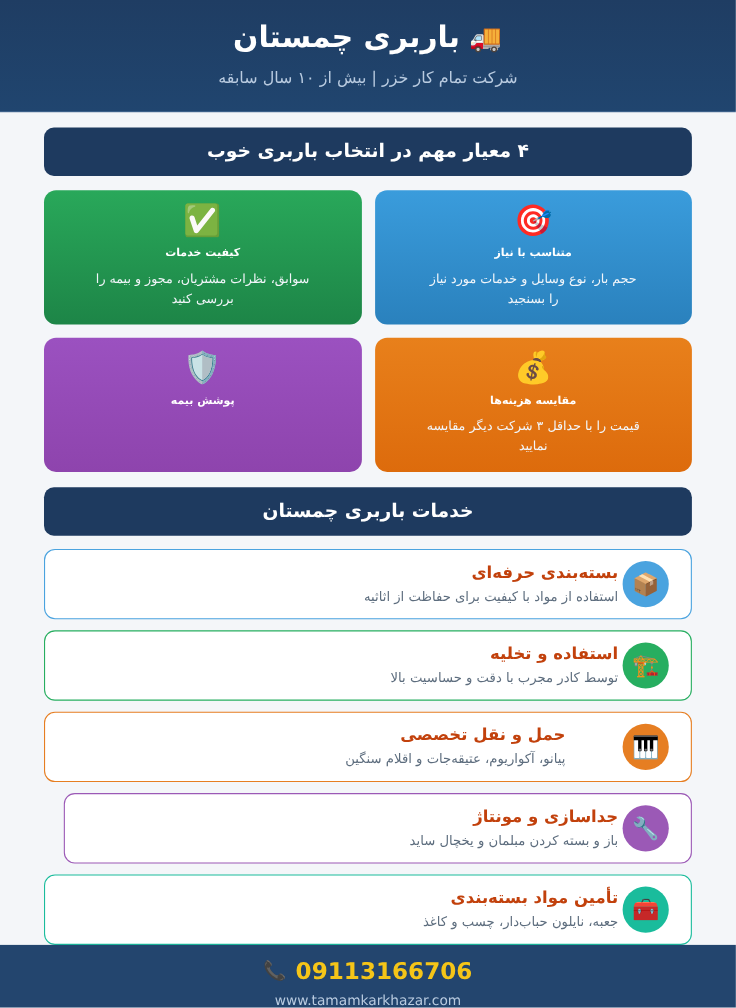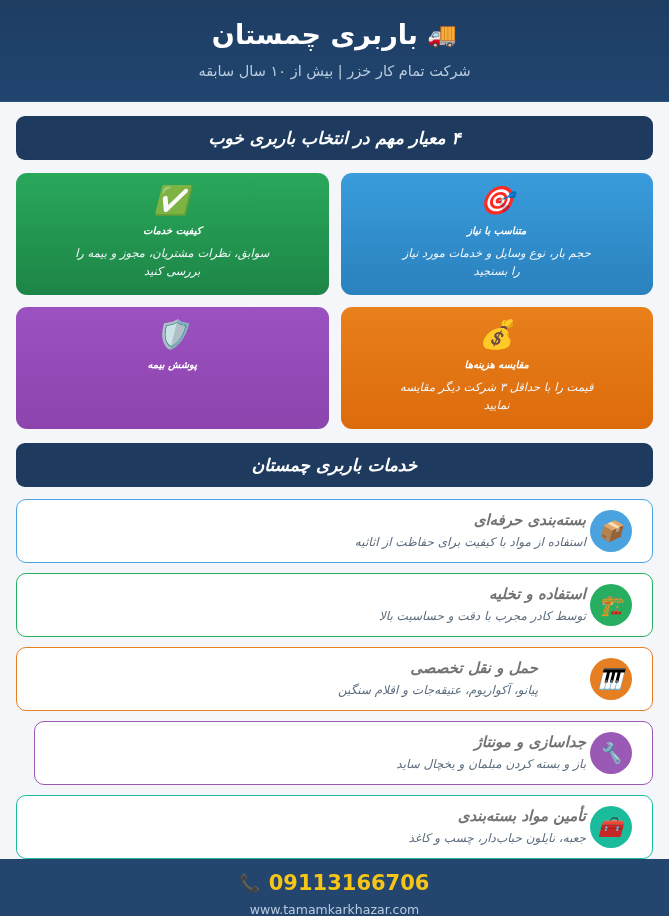--- a/index.html
+++ b/index.html
@@ -46,24 +46,23 @@
   .header-sub {
     margin-top:9px;
     font-size:14.5px;
     color:#b9cbe0;
     line-height:1.4;
   }
 
   
   .content {
     flex:1;
-    padding:14px 16px 0;
+    padding:14px 40px 0;
     display:flex;
     flex-direction:column;
-    font-style:italic;
   }
 
   
   .section-bar {
     background:#1e3a5f;
     color:#ffffff;
     border-radius:9px;
     text-align:center;
     font-size:17px;
     font-weight:bold;
@@ -132,21 +131,21 @@
   .service-row.b-teal   { border-color:#1abc9c; }
 
   .service-text {
     flex:1;
     text-align:right;
     padding-right:4px;
   }
   .service-title {
     font-size:15px;
     font-weight:bold;
-    color:#737373;
+    color:#c2410c;
     line-height:1.35;
   }
   .service-desc {
     margin-top:4px;
     font-size:12px;
     color:#5d6d7e;
     line-height:1.4;
   }
   .service-icon {
     width:42px; height:42px;

